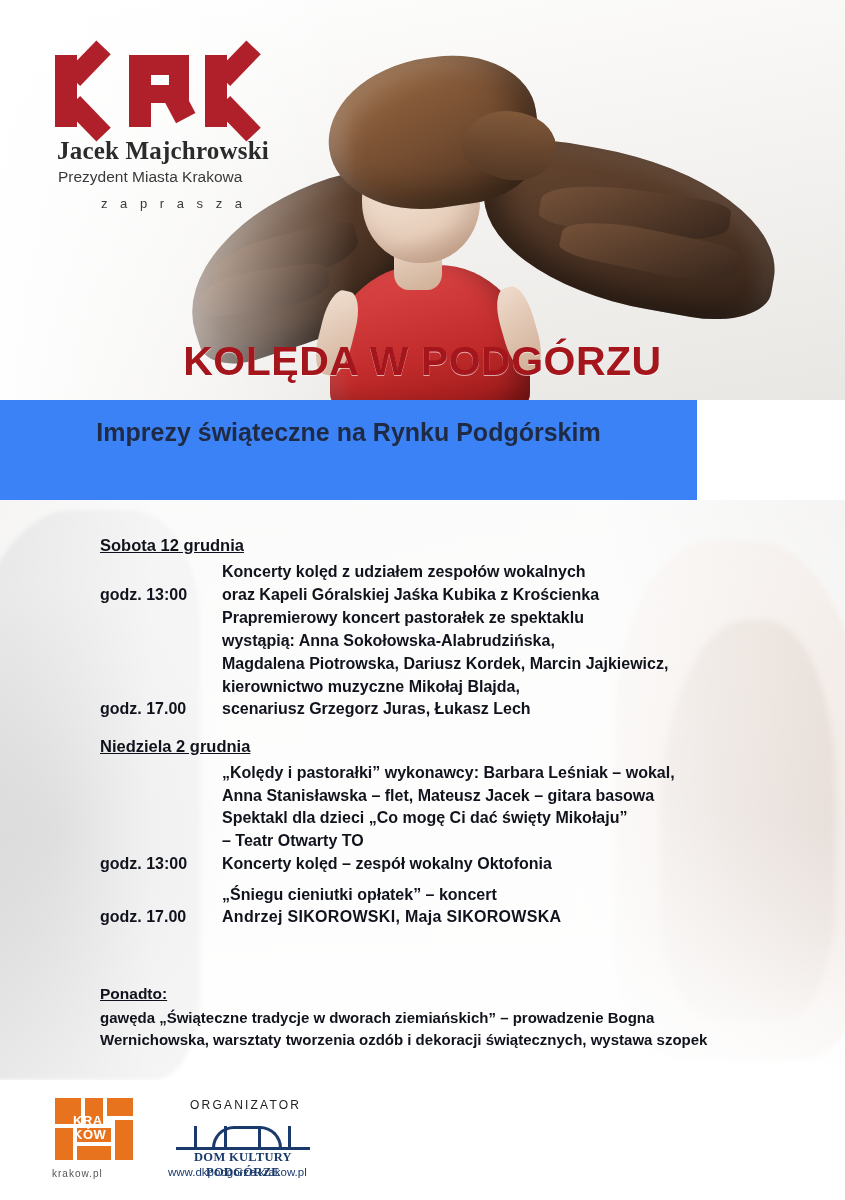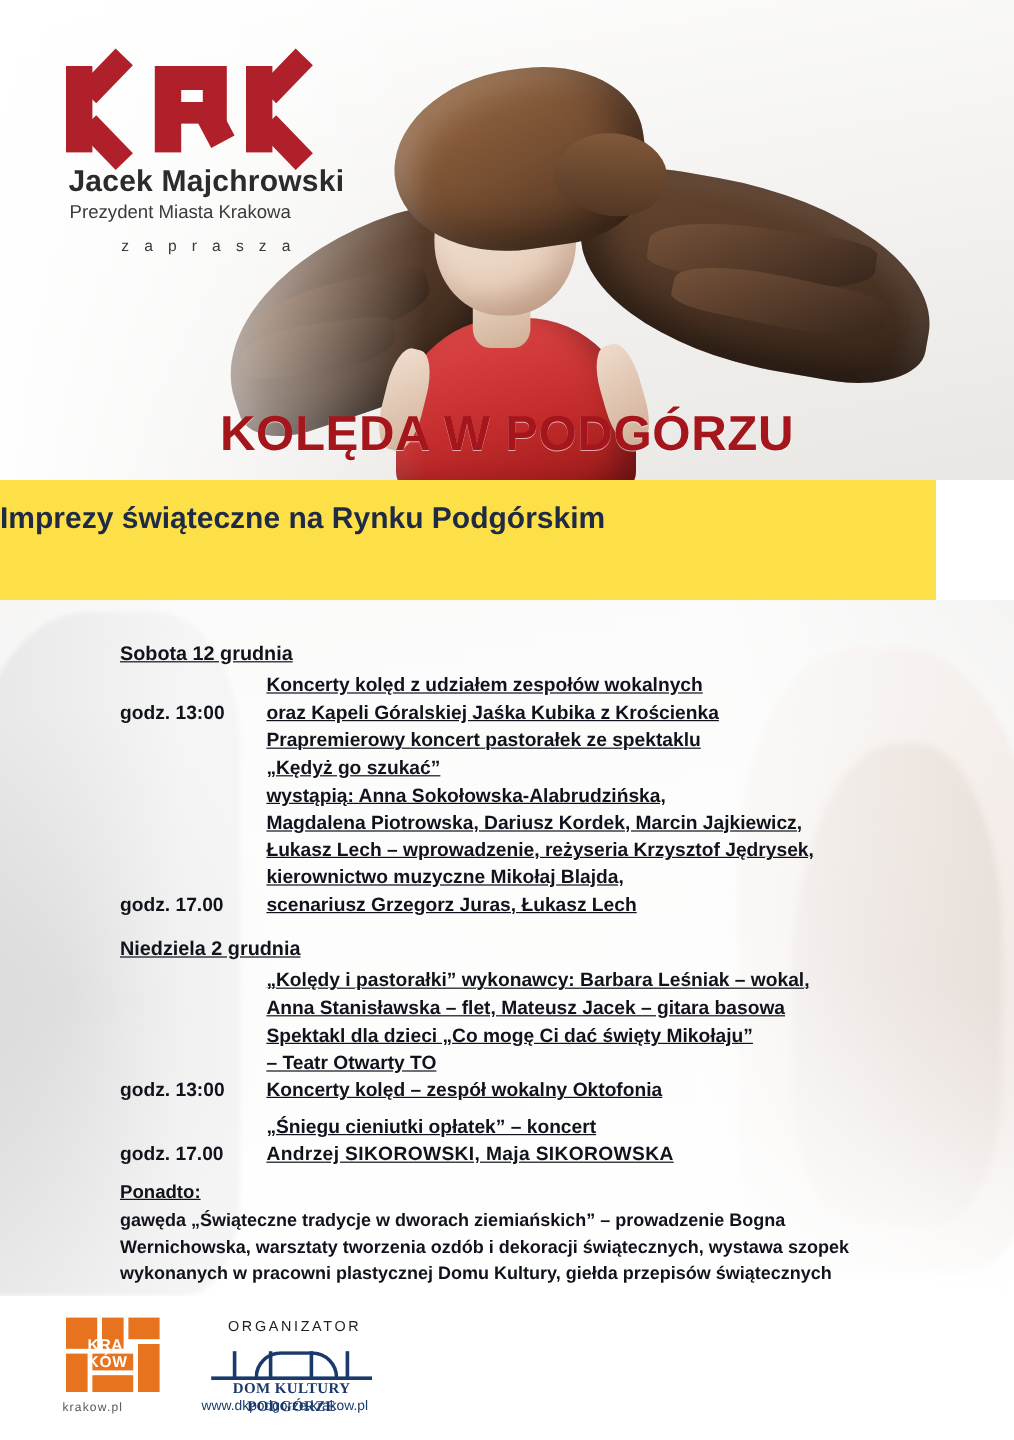--- a/index.html
+++ b/index.html
@@ -136,20 +136,21 @@
   .k2-a { left: 168px; top: 14px; width: 44px; height: 20px; transform: rotate(-46deg); transform-origin: left center; }
   .k2-b { left: 168px; top: 38px; width: 44px; height: 20px; transform: rotate(46deg); transform-origin: left center; }
 
   .krk-name {
     font-size: 25px;
     font-weight: bold;
     color: #2b2b2b;
     letter-spacing: .2px;
     text-align: left;
     margin-left: 2px;
+    font-family: Liberation Serif, serif;
   }
   .krk-role {
     font-size: 15.5px;
     color: #3a3a3a;
     text-align: left;
     margin: 3px 0 0 3px;
   }
   .krk-invite {
     font-size: 13px;
     color: #3a3a3a;
@@ -168,22 +169,23 @@
     font-weight: bold;
     color: #a5151c;
     letter-spacing: .5px;
     text-shadow: 0 1px 0 rgba(255,255,255,.6);
   }
 
   
   .subtitle-band {
     position: absolute;
     left: 0; top: 400px;
-    width: 780px; height: 100px;
-    background: #fde047;
+    width: 697px; height: 100px;
+    background: #3b82f6;
+    text-align: center;
     padding-top: 18px;
   }
   .subtitle-1 {
     font-size: 25px; font-weight: bold; color: #1f2a44;
   }
   .subtitle-2 {
     font-size: 25px; font-weight: bold; color: #1f2a44; margin-top: 7px;
   }
 
   
@@ -249,21 +251,20 @@
     flex: 0 0 122px;
     font-size: 16px;
     font-weight: bold;
     line-height: 1.42;
   }
   .desc {
     flex: 1;
     font-size: 16px;
     font-weight: bold;
     line-height: 1.42;
-    text-decoration: underline;
   }
   .desc-line { display: block; }
   .name-caps { letter-spacing: .3px; }
 
   .extra {
     position: absolute;
     left: 100px; top: 985px;
     width: 665px;
     color: #10131c;
   }
@@ -395,24 +396,22 @@
       <div class="desc">
         <span class="desc-line">Koncerty kolęd z udziałem zespołów wokalnych</span>
         <span class="desc-line">oraz Kapeli Góralskiej Jaśka Kubika z Krościenka</span>
       </div>
     </div>
 
     <div class="row">
       <div class="time">godz. 17.00</div>
       <div class="desc">
         <span class="desc-line">Prapremierowy koncert pastorałek ze spektaklu</span>
-        <span class="desc-line">„Kędyż go szukać”</span>
         <span class="desc-line">wystąpią: Anna Sokołowska-Alabrudzińska,</span>
         <span class="desc-line">Magdalena Piotrowska, Dariusz Kordek, Marcin Jajkiewicz,</span>
-        <span class="desc-line">Łukasz Lech – wprowadzenie, reżyseria Krzysztof Jędrysek,</span>
         <span class="desc-line">kierownictwo muzyczne Mikołaj Blajda,</span>
         <span class="desc-line">scenariusz Grzegorz Juras, Łukasz Lech</span>
       </div>
     </div>
 
     <div class="day-head second">Niedziela 2 grudnia</div>
 
     <div class="row">
       <div class="time">godz. 13:00</div>
       <div class="desc">
@@ -431,21 +430,20 @@
         <span class="desc-line name-caps">Andrzej SIKOROWSKI, Maja SIKOROWSKA</span>
       </div>
     </div>
   </div>
 
   <div class="extra">
     <div class="extra-head">Ponadto:</div>
     <div class="extra-body">
       <span class="desc-line">gawęda „Świąteczne tradycje w dworach ziemiańskich” – prowadzenie Bogna</span>
       <span class="desc-line">Wernichowska, warsztaty tworzenia ozdób i dekoracji świątecznych, wystawa szopek</span>
-      <span class="desc-line">wykonanych w pracowni plastycznej Domu Kultury, giełda przepisów świątecznych</span>
     </div>
   </div>
 
   <div class="footer">
 
     <div class="krakow-logo">
       <span class="kl-sq kl-a"></span>
       <span class="kl-sq kl-b"></span>
       <span class="kl-sq kl-c"></span>
       <span class="kl-sq kl-d"></span>

